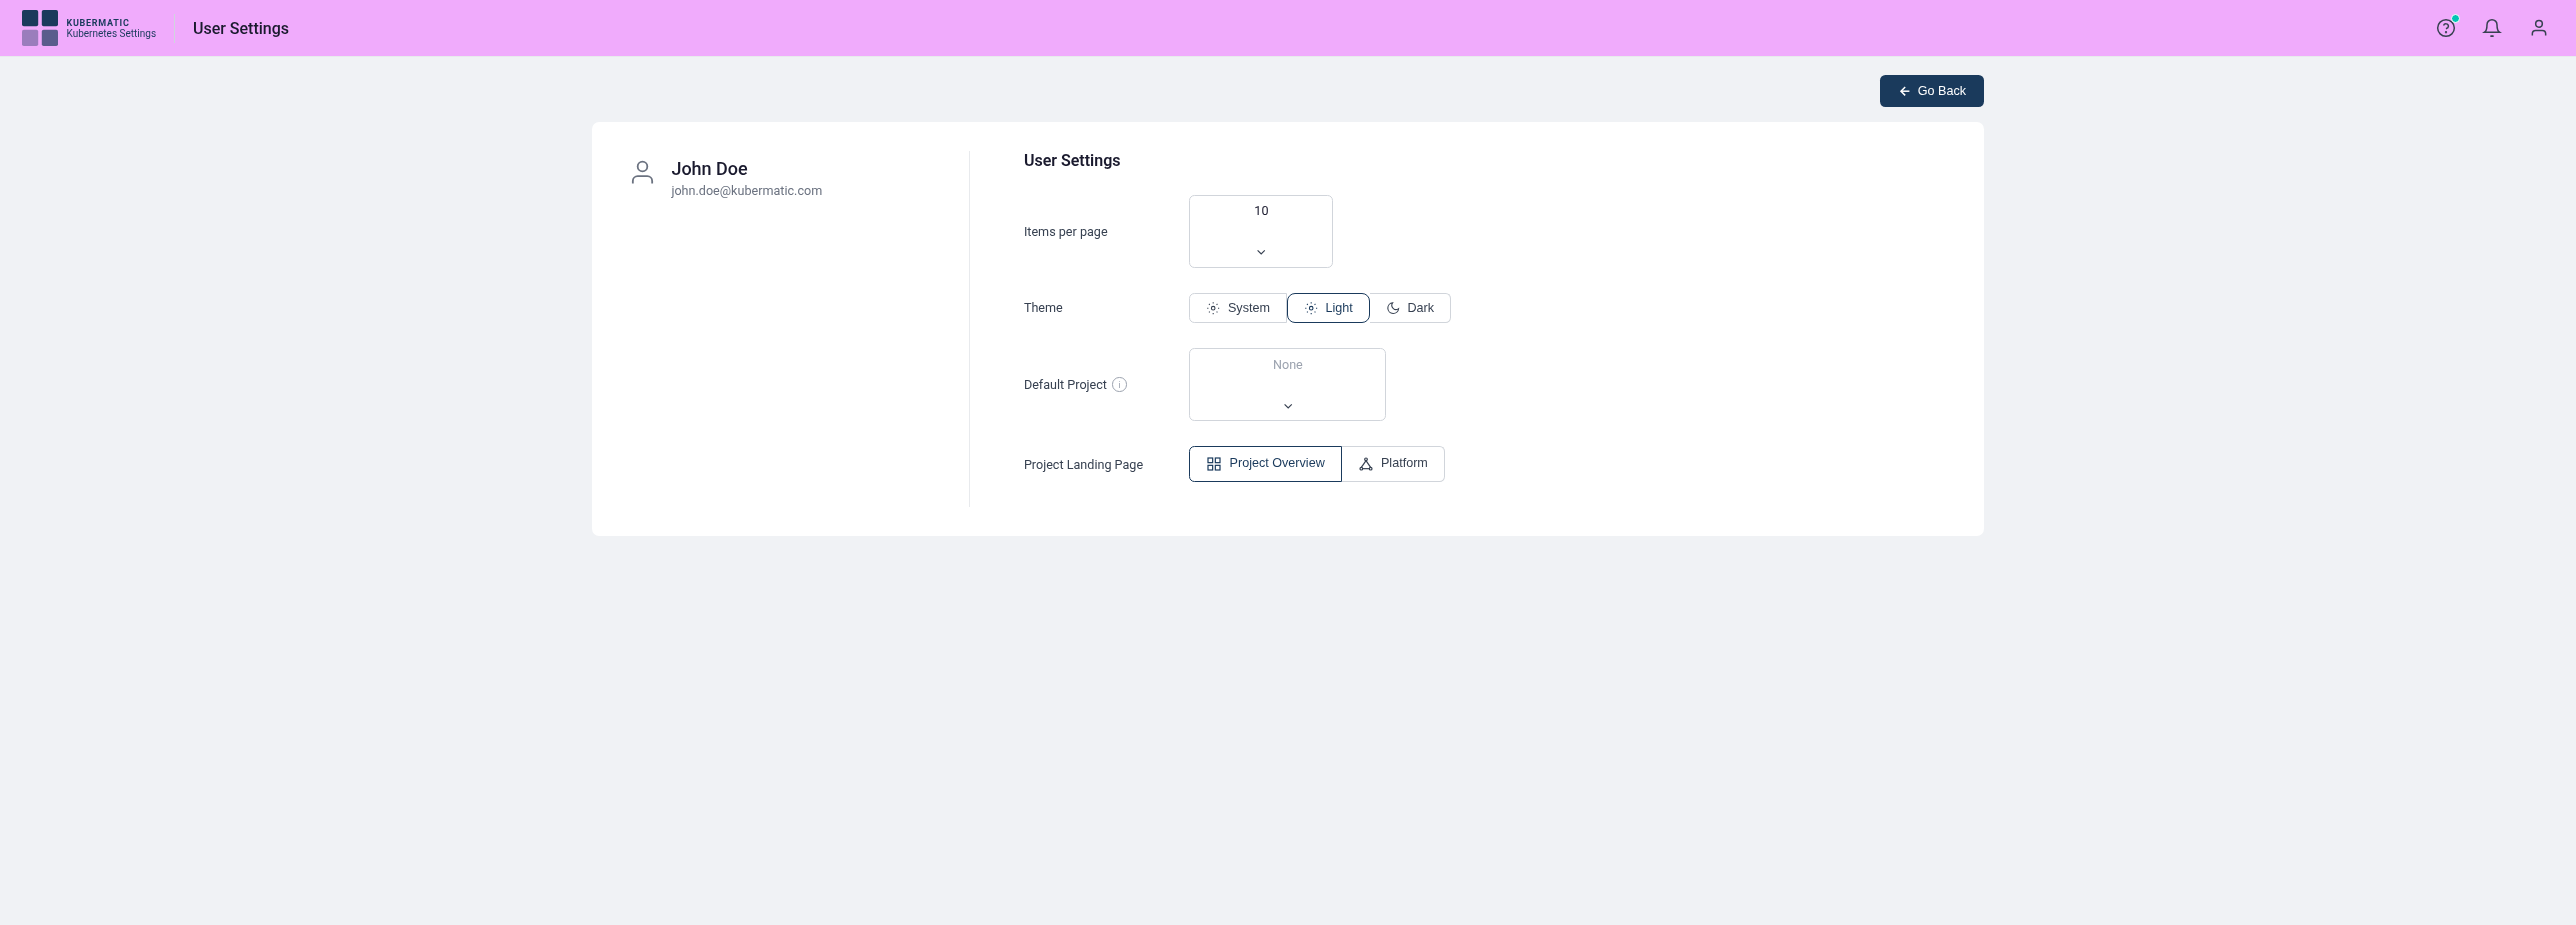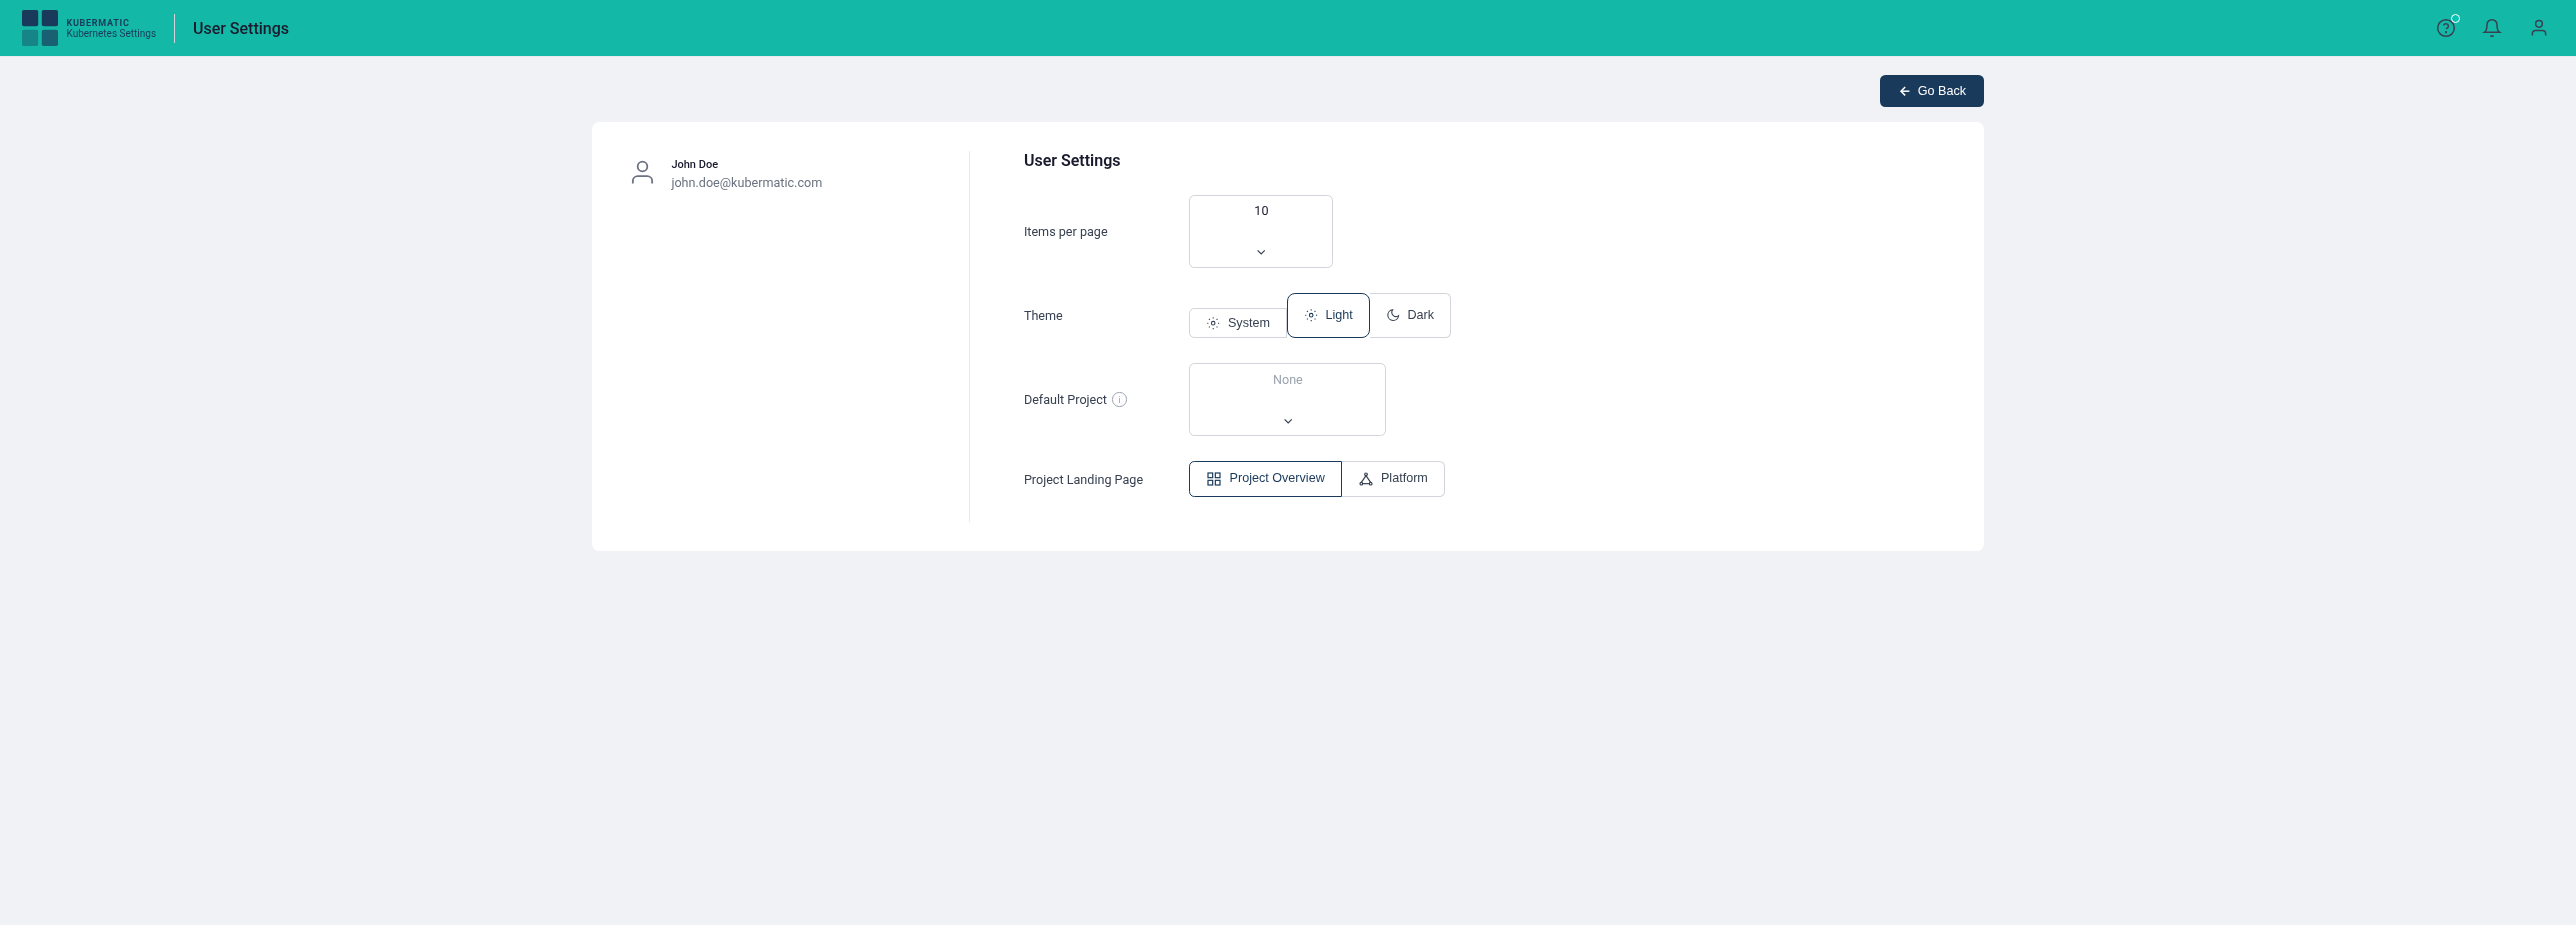--- a/index.html
+++ b/index.html
@@ -4,21 +4,21 @@
   <style>
     * { box-sizing: border-box; margin: 0; padding: 0; }
     body {
       font-family: -apple-system, BlinkMacSystemFont, 'Segoe UI', Roboto, sans-serif;
       background: #f0f2f5;
       min-height: 100vh;
     }
 
     
     .header {
-      background: #14b8a6;
+      background: #f0abfc;
       height: 57px;
       display: flex;
       align-items: center;
       padding: 0 21.5px;
       border-bottom: 0.9px solid #e8eaed;
     }
     .header-logo {
       display: flex;
       align-items: center;
       gap: 9px;
@@ -122,21 +122,21 @@
       gap: 14.4px;
       min-width: 287px;
       padding-top: 7.2px;
     }
     .user-info {
       display: flex;
       flex-direction: column;
       gap: 3.6px;
     }
     .user-name {
-      font-size: 11px;
+      font-size: 18px;
       font-weight: 500;
       color: #1a1a2e;
     }
     .user-email {
       font-size: 12.6px;
       color: #6b7280;
     }
 
     
     .vertical-divider {
@@ -210,21 +210,20 @@
       gap: 7.2px;
       padding: 7.2px 16px;
       border: 0.9px solid #d1d5db;
       background: white;
       cursor: pointer;
       font-size: 12.6px;
       color: #374151;
     }
     .theme-btn:first-child {
       border-radius: 5.4px 0 0 5.4px;
-      margin-top: 15px;
     }
     .theme-btn:last-child {
       border-radius: 0 5.4px 5.4px 0;
       border-left: none;
     }
     .theme-btn:not(:first-child):not(:last-child) {
       border-left: none;
       border-radius: 8px;
     }
     .theme-btn.active {

